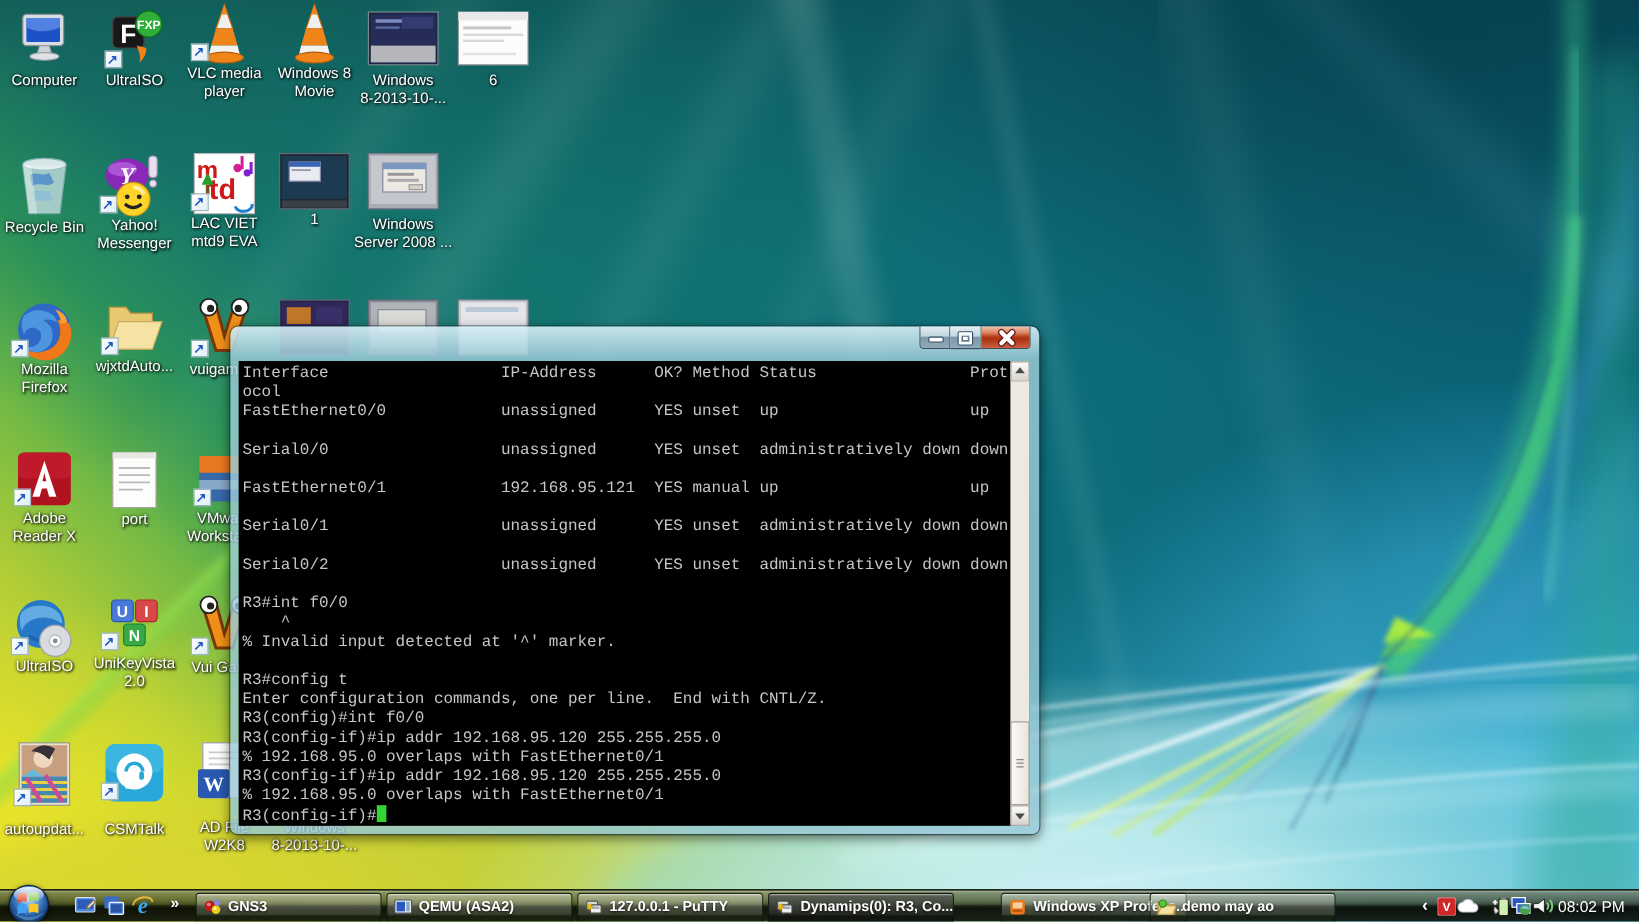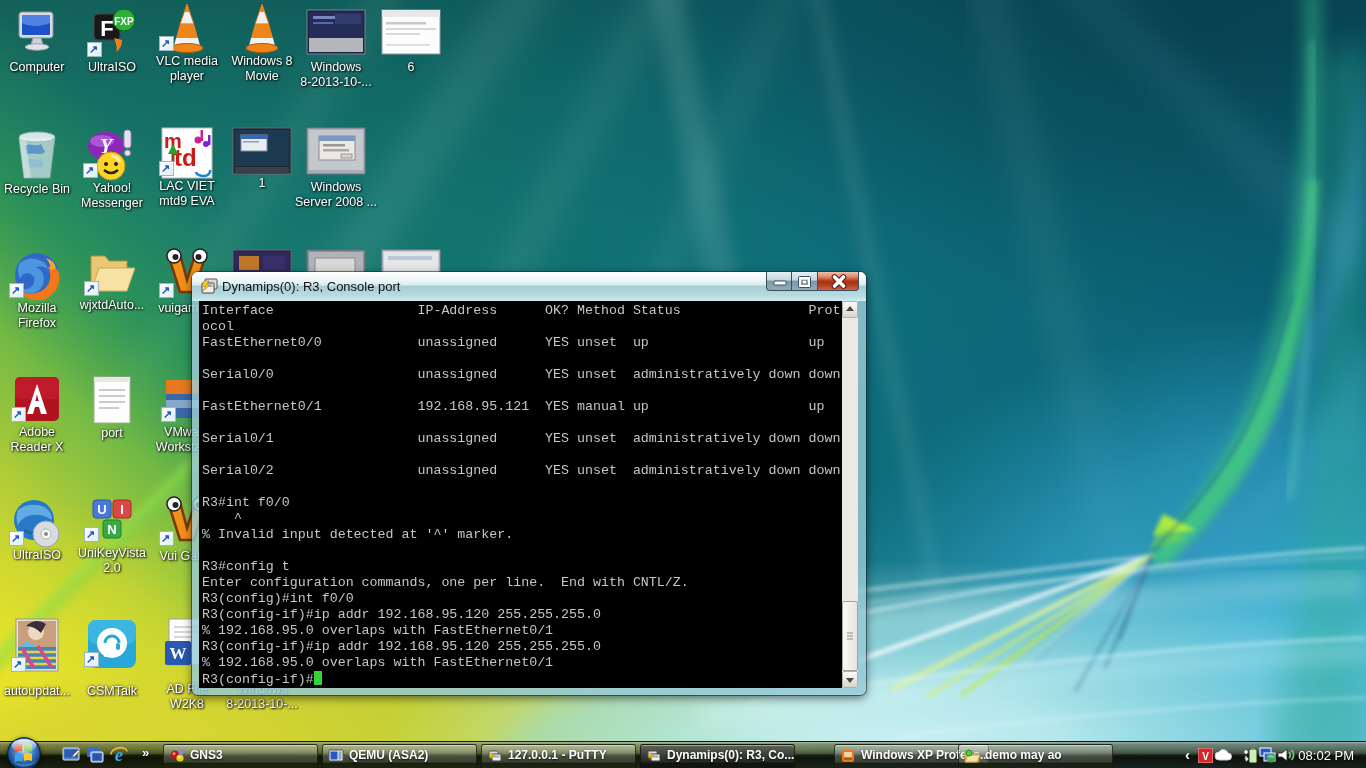--- a/index.html
+++ b/index.html
@@ -464,30 +464,20 @@
  </svg></div>
  <div class="lb" style="margin-top:13px">AD File<br>W2K8</div>
 </div>
 <div class="cell" style="left:220px;top:617px;">
  <div class="ic"></div>
  <div class="lb" style="margin-top:17px">Windows<br>8-2013-10-...</div>
 </div>
 </div>
 
 <div id="win">
-  <div id="titlebar">
-    <div class="sheen"></div>
-    <svg id="titleicon" viewBox="0 0 17 17">
-      <rect x="4" y="1" width="12" height="10" rx="1" fill="#dcdcdc" stroke="#555"></rect>
-      <rect x="1" y="5" width="12" height="10" rx="1" fill="#efefef" stroke="#444"></rect>
-      <rect x="2.5" y="6.5" width="9" height="2.4" fill="#9ab"></rect>
-      <polygon points="3,3 8,3 5,7 9,7 2,13 4.5,8 1,8" fill="#ffd800" stroke="#a60" stroke-width=".5"></polygon>
-    </svg>
-    <div id="titletext">Dynamips(0): R3, Console port</div>
-  </div>
   <div class="capbtns">
     <div class="cb min"><svg width="26" height="20" viewBox="0 0 26 20">
           <rect x="7" y="9" width="12" height="4" rx="1" fill="#fff" stroke="#38506a" stroke-width="1"></rect>
         </svg></div>
     <div class="cb max"><svg width="25" height="20" viewBox="0 0 25 20">
           <rect x="6.5" y="4.5" width="12" height="11" rx="1" fill="none" stroke="#38506a" stroke-width="1"></rect>
           <rect x="8" y="6" width="9" height="8" fill="none" stroke="#fff" stroke-width="2"></rect>
           <rect x="10.5" y="8.5" width="4" height="3" fill="none" stroke="#38506a" stroke-width="1"></rect>
           <rect x="10.5" y="8.5" width="4" height="3" fill="#fff"></rect>
         </svg></div>

